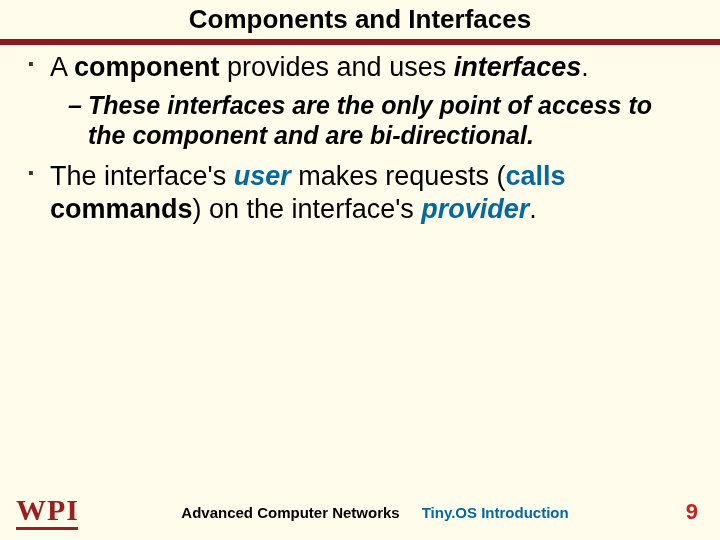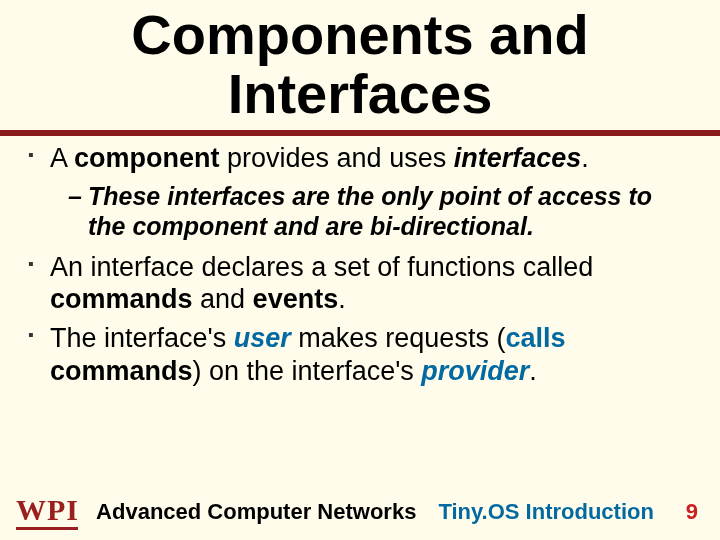--- a/index.html
+++ b/index.html
@@ -19,21 +19,21 @@
     box-sizing: border-box;
   }
   .title-wrap {
     border-bottom: 6px solid #8a1b1b;
     padding: 4px 0 2px 0;
     margin: 0 0 6px 0;
   }
   .title {
     text-align: center;
     font-weight: bold;
-    font-size: 56px;
+    font-size: 26px;
     line-height: 1.05;
     color: #000;
     padding: 2px 10px 4px 10px;
   }
   .body {
     padding: 0 32px 0 22px;
   }
   ul.top {
     list-style: none;
     margin: 0;
@@ -99,21 +99,21 @@
     line-height: 1;
     padding-bottom: 2px;
     border-bottom: 3px solid #9a1f1f;
   }
   .footer-center {
     flex: 1;
     display: flex;
     justify-content: center;
     gap: 22px;
     font-weight: bold;
-    font-size: 22px;
+    font-size: 15px;
   }
   .pageno {
     font-weight: bold;
     font-size: 22px;
     color: #cc2020;
     min-width: 26px;
     text-align: right;
   }
 </style>
 </head>
@@ -128,23 +128,20 @@
   <div class="body">
     <ul class="top">
 
       <li>
         <span>A </span><b>component</b><span> provides and uses </span><b><i>interfaces</i></b><span>.</span>
         <ul class="sub">
           <li>These interfaces are the only point of access to the component and are bi-directional.</li>
         </ul>
       </li>
 
-      <li>
-        <span>An interface declares a set of functions called </span><b>commands</b><span> and </span><b>events</b><span>.</span>
-      </li>
 
       <li>
         <span>The interface's </span><b><i class="red">user</i></b><span> makes requests (</span><b class="red">calls</b><span> </span><b>commands</b><span>) on the interface's </span><b><i class="red">provider</i></b><span>.</span>
       </li>
 
 
     </ul>
   </div>
 
   <div class="footer">

